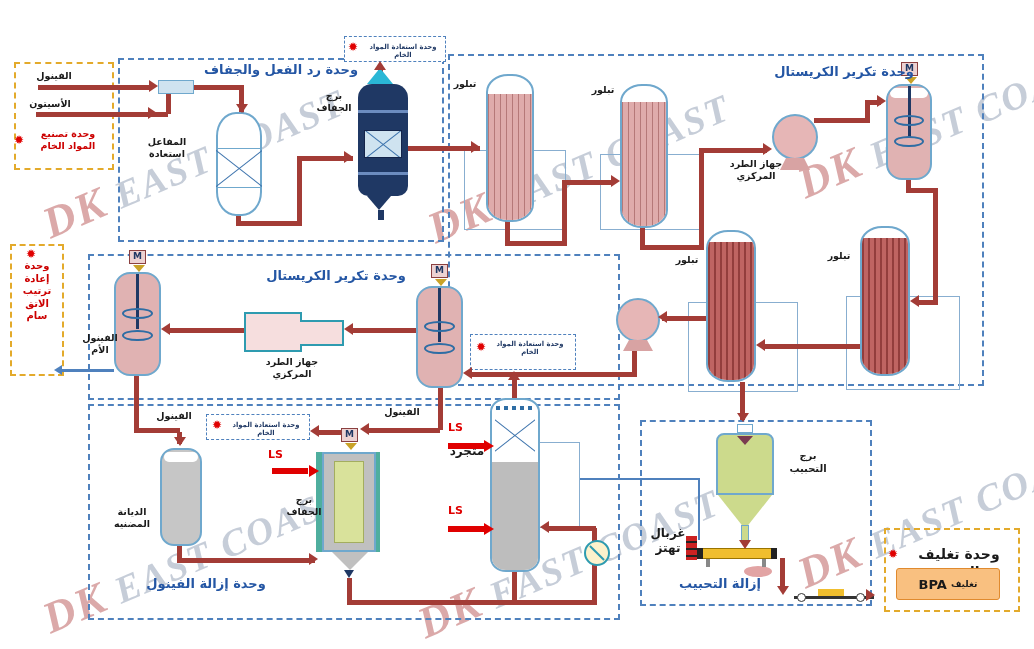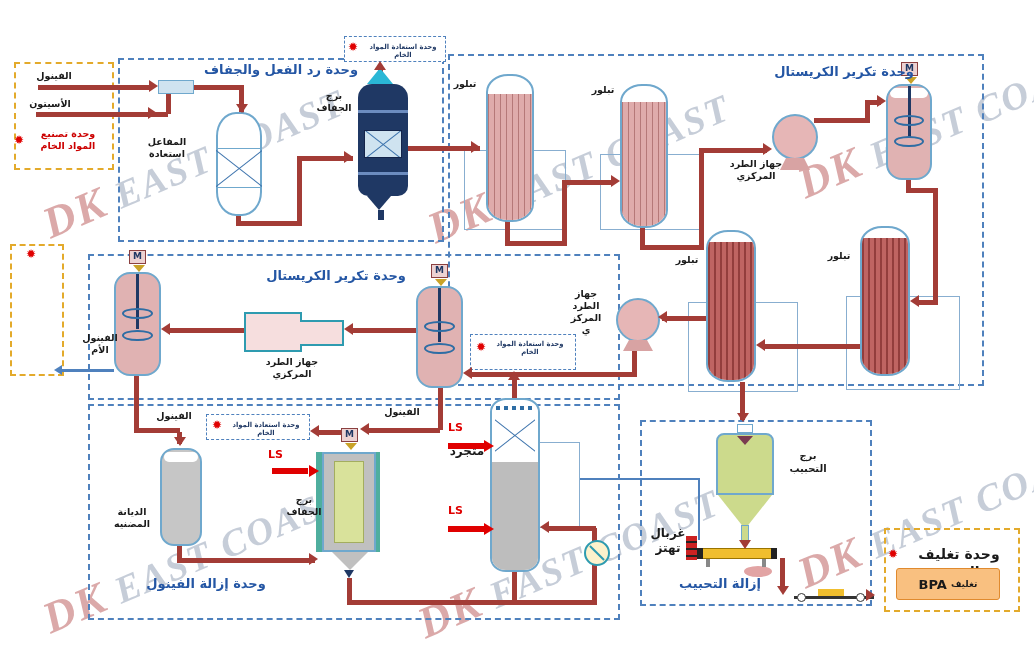--- a/index.html
+++ b/index.html
@@ -301,29 +301,31 @@
   <span class="star" style="left:348px;top:41px">✹</span>
   <div class="lbl-sm" style="left:362px;top:43px;width:82px">وحدة استعادة المواد الخام</div>
 
   <div class="t-blue" style="left:756px;top:64px;width:176px">وحدة تكرير الكريستال</div>
   <div class="lbl" style="left:444px;top:78px;width:42px">تبلور</div>
   <div class="lbl" style="left:582px;top:84px;width:42px">تبلور</div>
   <div class="lbl" style="left:666px;top:254px;width:42px">تبلور</div>
   <div class="lbl" style="left:818px;top:250px;width:42px">تبلور</div>
   <div class="lbl" style="left:724px;top:158px;width:64px">جهاز الطرد
 المركزي</div>
-  <div class="lbl" style="left:556px;top:288px;width:60px">جهاز
-الطرد المركز
-ي</div>
 
   <div class="t-blue" style="left:252px;top:268px;width:168px">وحدة تكرير الكريستال</div>
   <div class="lbl" style="left:256px;top:356px;width:72px">جهاز الطرد
 المركزي</div>
 
   <span class="star" style="left:26px;top:248px">✹</span>
+  <div class="lbl t-redtxt" style="left:12px;top:260px;width:50px;font-size:10px">وحدة
+إعادة
+ترتيب
+الاتق
+سام</div>
   <div class="lbl" style="left:76px;top:332px;width:48px">الفينول
 الأم</div>
 
   <div class="t-blue" style="left:136px;top:576px;width:140px">وحدة إزالة الفينول</div>
   <div class="lbl" style="left:146px;top:410px;width:56px">الفينول</div>
   <span class="star" style="left:212px;top:419px">✹</span>
   <div class="lbl-sm" style="left:226px;top:421px;width:80px">وحدة استعادة المواد الخام</div>
   <div class="ls" style="left:268px;top:448px">LS</div>
   <div class="lbl" style="left:282px;top:494px;width:44px">برج
 الجفاف</div>

